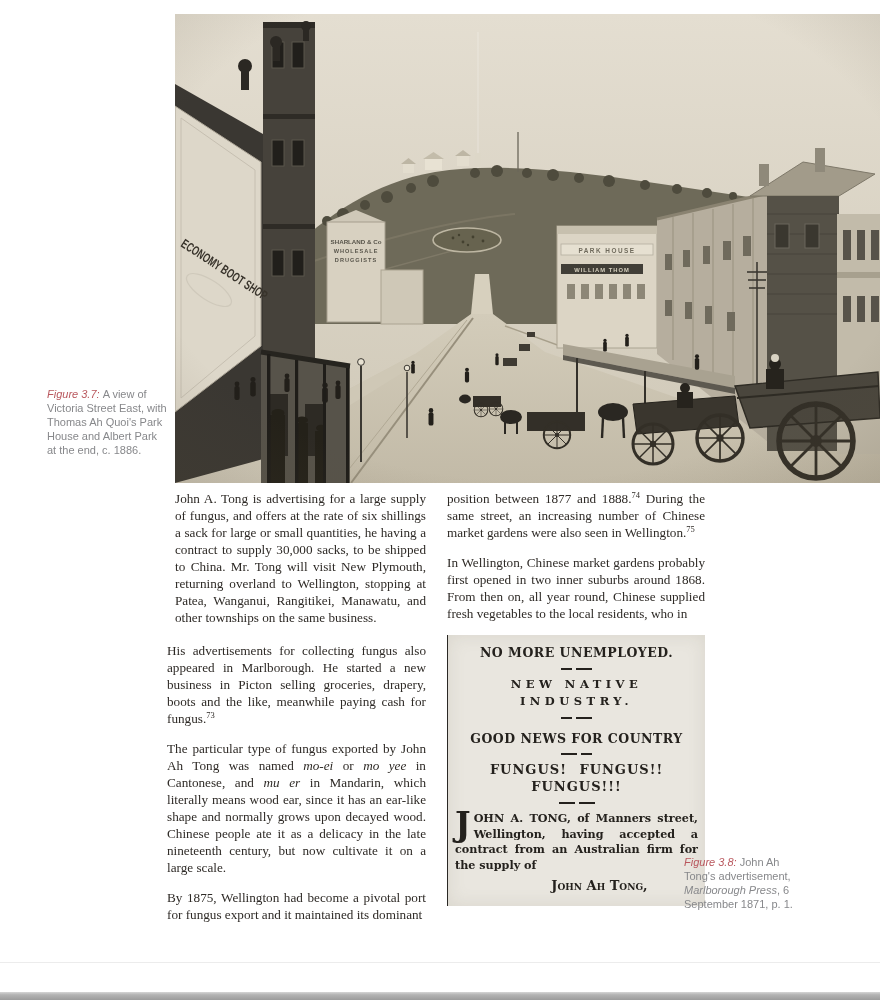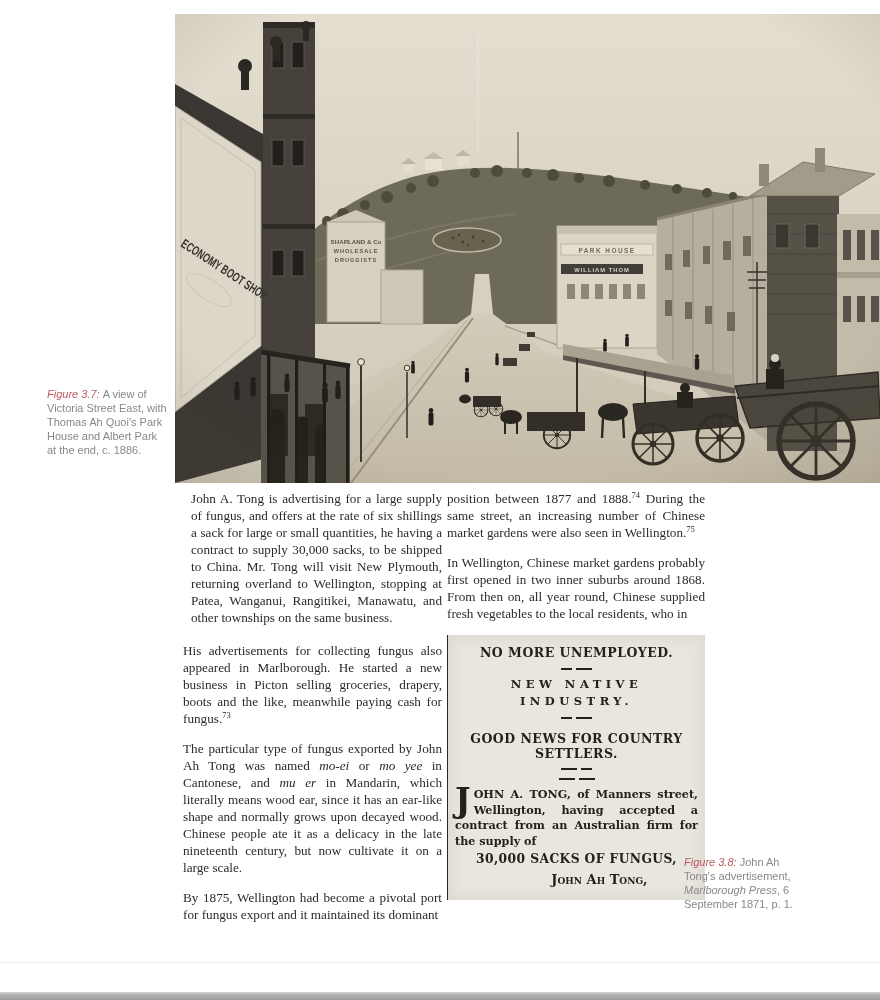--- a/index.html
+++ b/index.html
@@ -13,21 +13,21 @@
   
   .caption{position:absolute;font-family:"Liberation Sans",sans-serif;
            font-size:11px;line-height:14px;color:#87888b;}
   .cap-37{left:47px;top:387px;width:120px;}
   .cap-38{left:684px;top:855px;width:110px;}
   .cap-label{color:#b9575d;font-style:italic;}
 
   
   .col{position:absolute;top:490px;width:259px;font-size:13.2px;line-height:17px;
        text-align:justify;}
-  .col-left{left:183px;}
+  .col-left{left:167px;}
   .col-right{left:447px;width:258px;}
   .col p{margin:0 0 13px 0;}
   .blockquote{margin:0 0 16px 8px !important;}
   sup.fn{font-size:8.5px;vertical-align:super;line-height:0;}
 
   
   .advert{margin-top:10px;background:#e9e6df;border-left:1px solid #2a2825;
           box-shadow:inset 0 0 18px rgba(120,110,90,.14);
           padding:9px 7px 12px 7px;font-family:"DejaVu Serif",serif;color:#24211d;
           text-align:center;}
@@ -363,26 +363,25 @@
     <p><span>position between 1877 and 1888.</span><sup class="fn">74</sup><span> During the same street, an increasing number of Chinese market gardens were also seen in Wellington.</span><sup class="fn">75</sup></p>
     <p><span>In Wellington, Chinese market gardens probably first opened in two inner suburbs around 1868. From then on, all year round, Chinese supplied fresh vegetables to the local residents, who in</span></p>
 
     <div class="advert">
       <div class="ad-h1">NO MORE UNEMPLOYED.</div>
       <div class="ad-div"><i></i><i class="w2"></i></div>
       <div class="ad-h2">NEW NATIVE INDUSTRY.</div>
       <div class="ad-div"><i></i><i class="w2"></i></div>
       <div class="ad-h3">
         <div>GOOD NEWS FOR COUNTRY</div>
-        <div>SETTLERS.</div>
       </div>
       <div class="ad-div"><i class="w2"></i><i></i></div>
+      <div class="ad-h4">FUNGUS! FUNGUS!! FUNGUS!!!</div>
       <div class="ad-div"><i class="w2"></i><i class="w2"></i></div>
       <div class="ad-body"><span class="ad-drop">J</span><span>OHN A. TONG, of Manners street, Wellington, having accepted a contract from an Australian firm for the supply of</span></div>
-      <div class="ad-sacks">30,000 SACKS OF FUNGUS,</div>
       <div class="ad-sig-name">John Ah Tong,</div>
 
     </div>
   </div>
 
   <div class="caption cap-38">
     <span class="cap-label">Figure 3.8: </span><span>John Ah Tong's advertisement, </span><i>Marlborough Press</i><span>, 6 September 1871, p. 1.</span>
   </div>
 
   <div class="rule-faint"></div>

